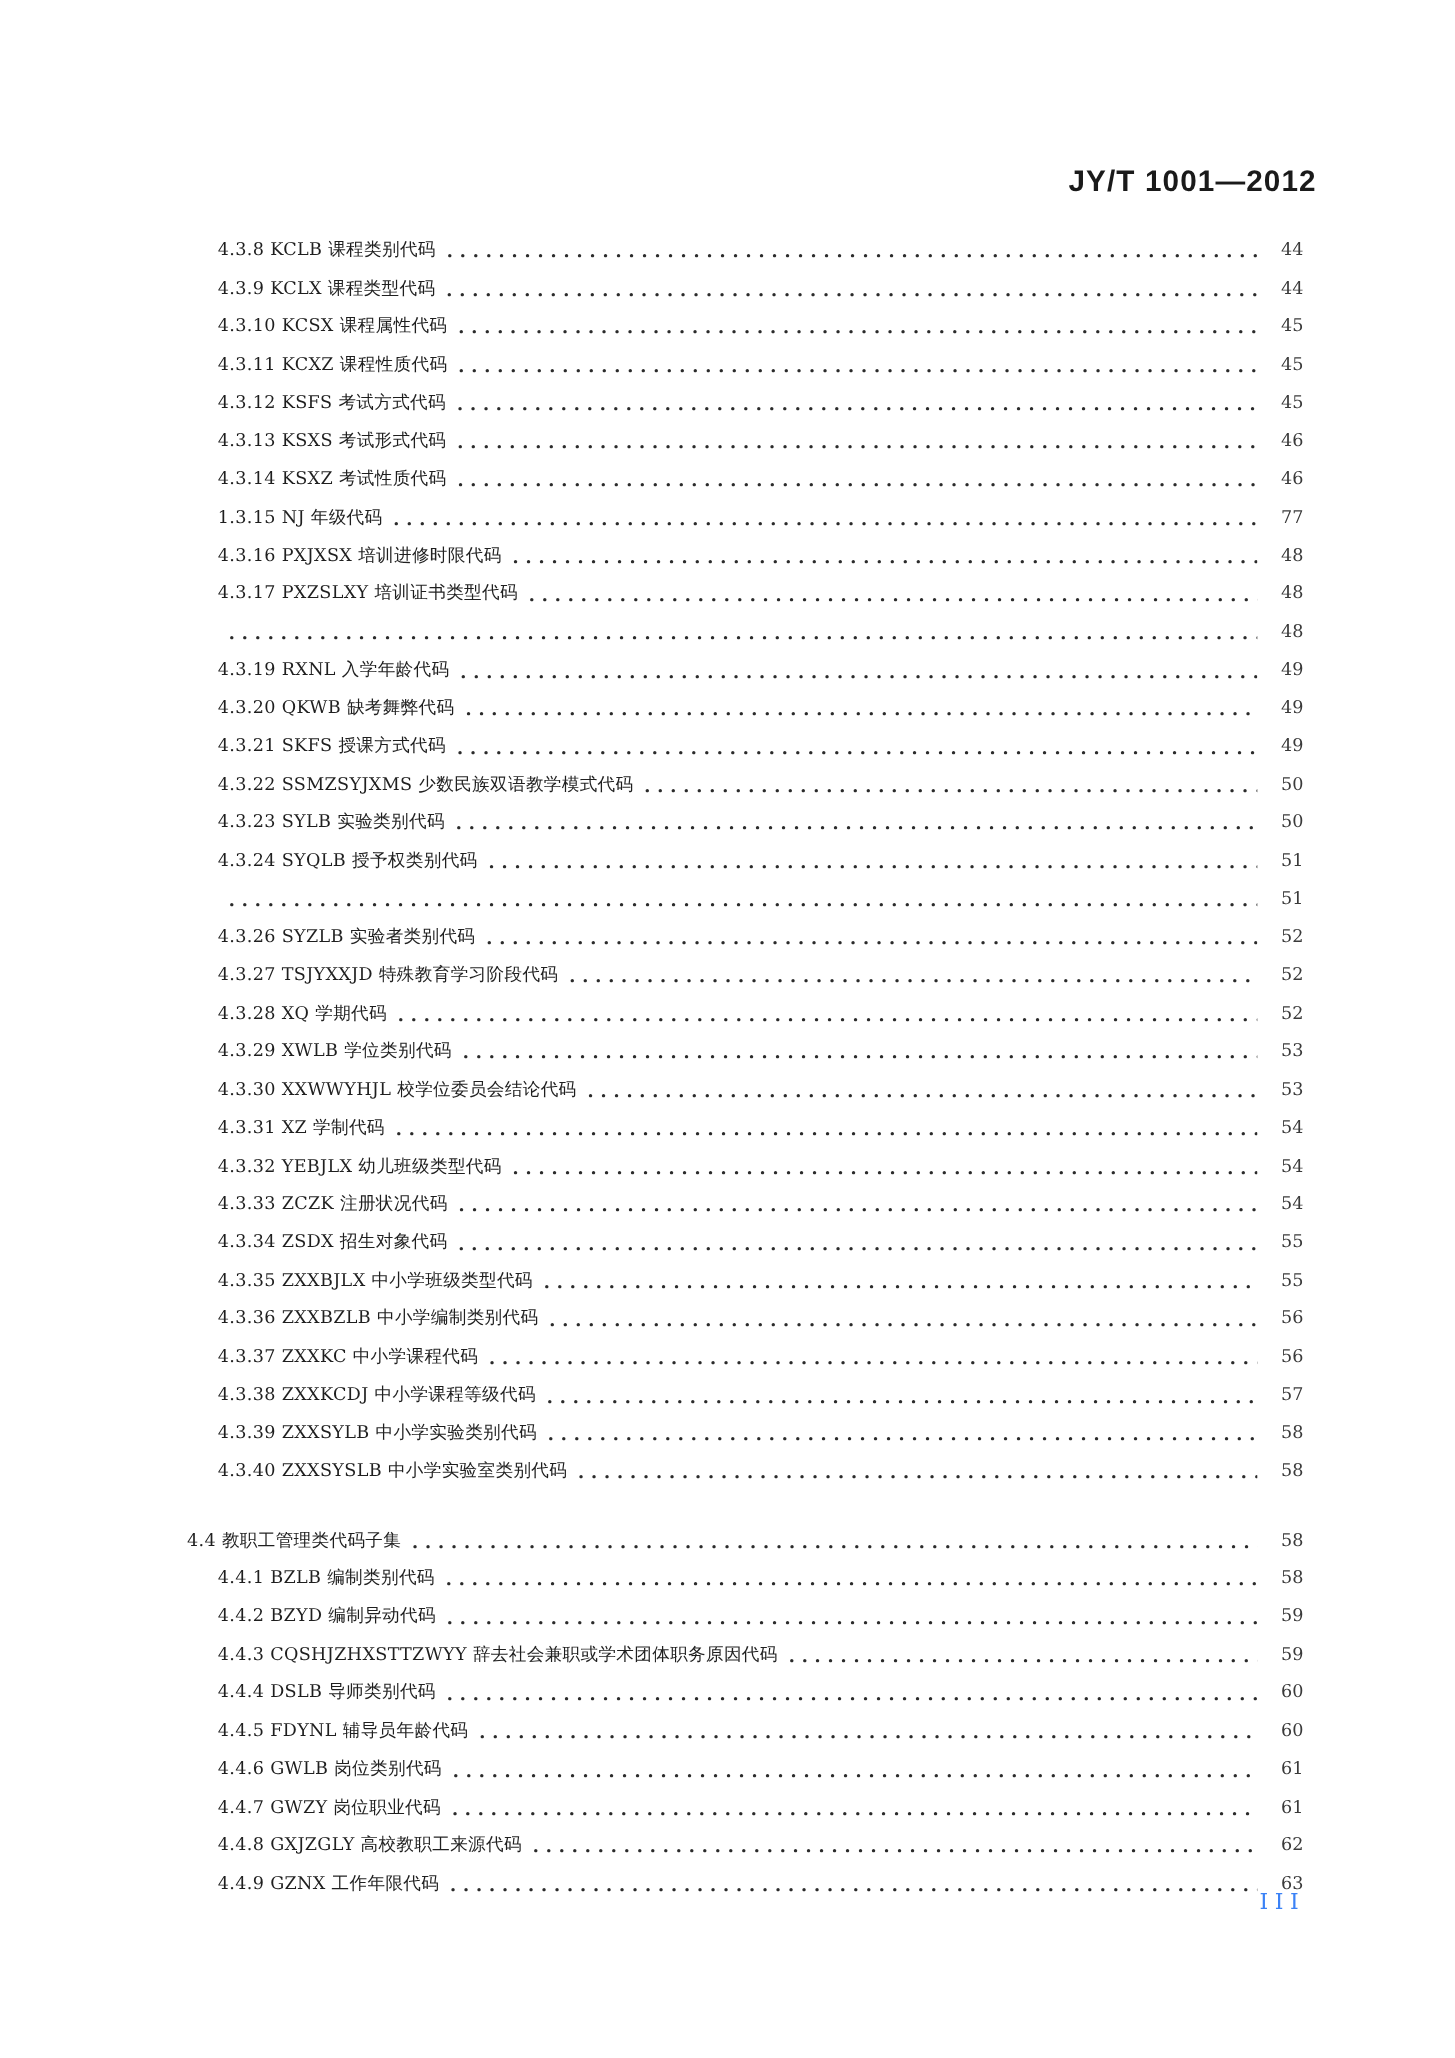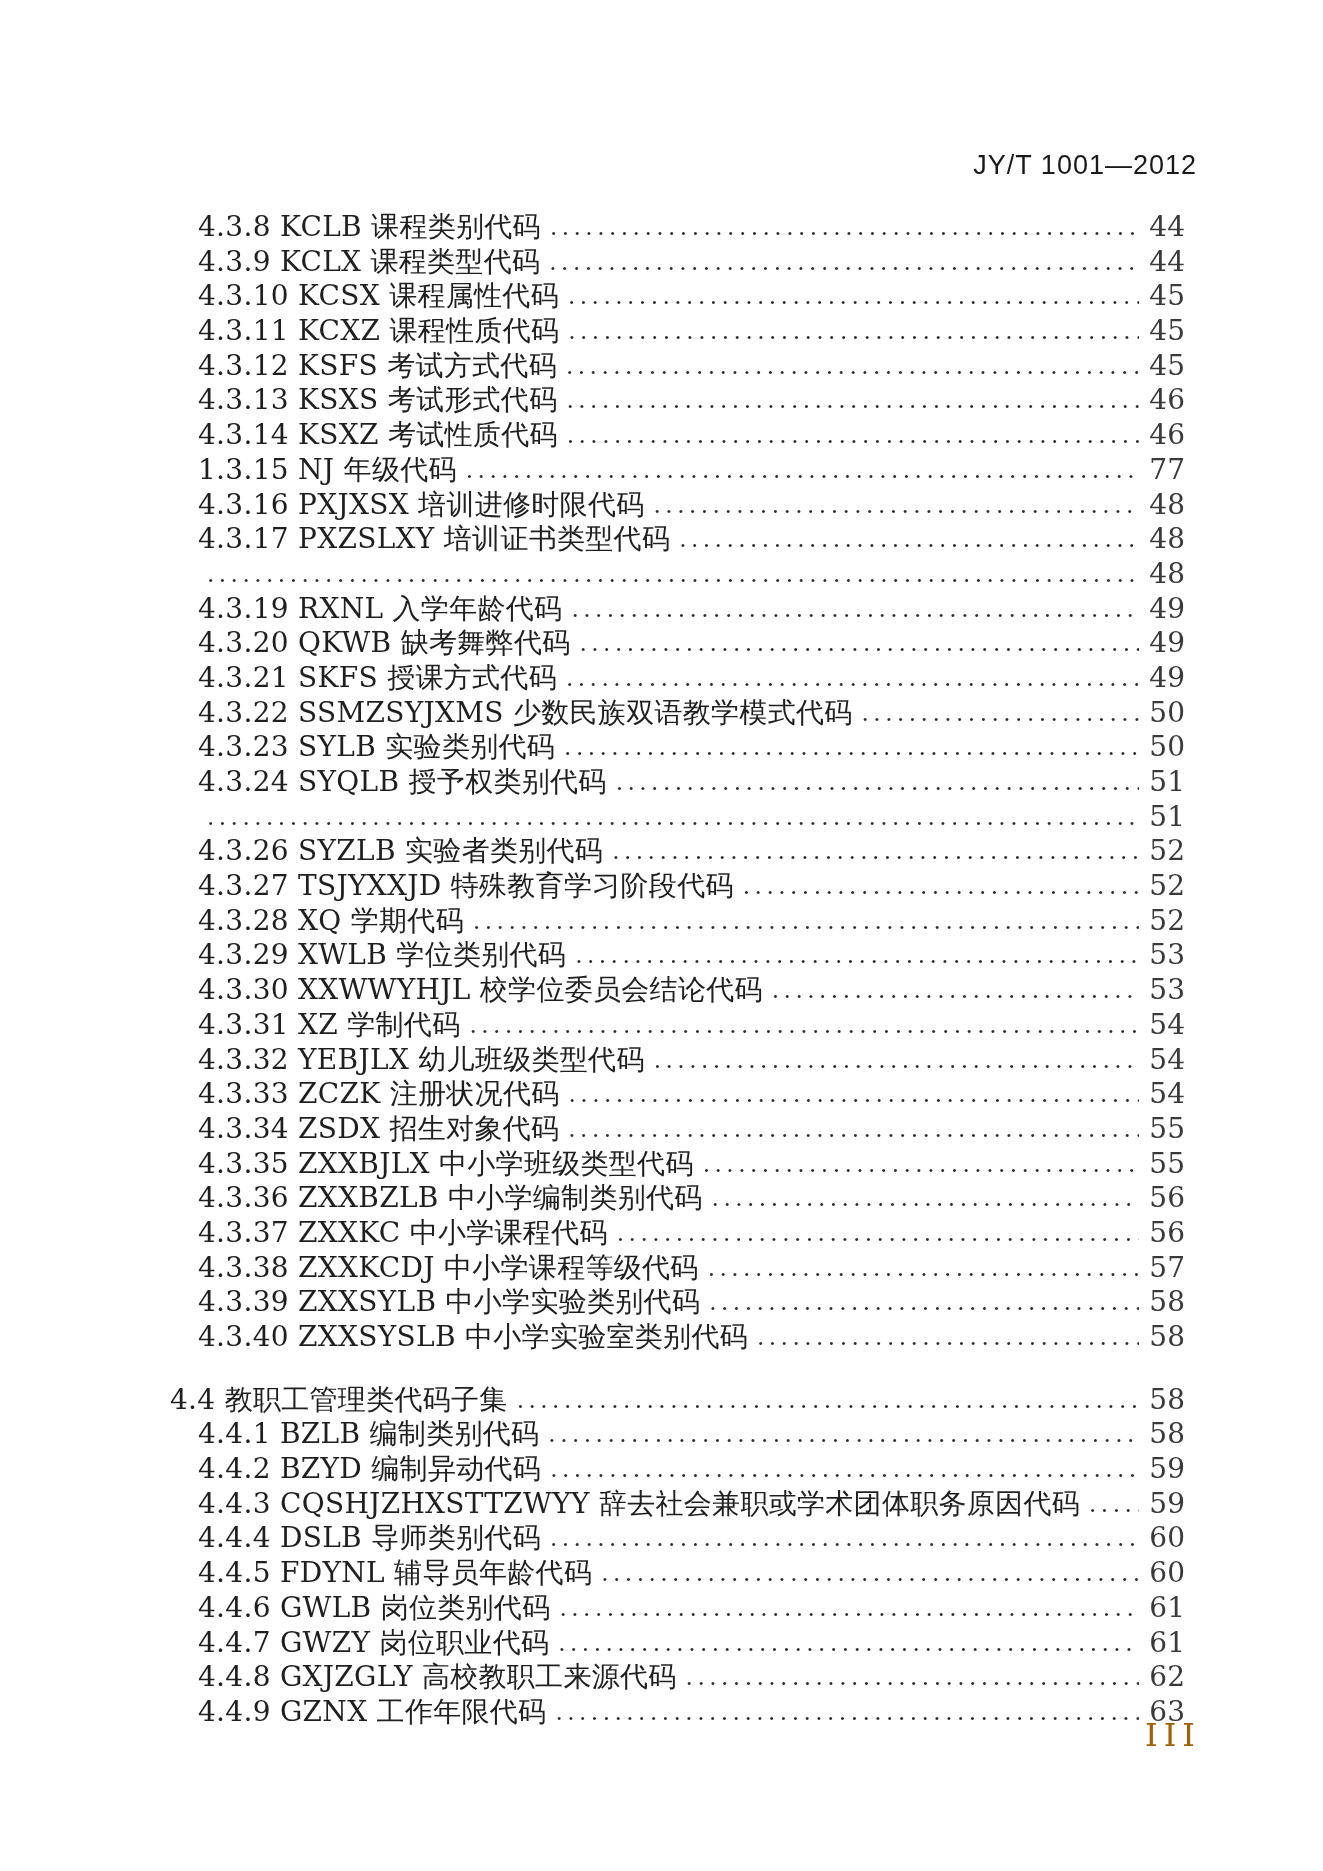--- a/index.html
+++ b/index.html
@@ -11,37 +11,37 @@
     position: relative;
     font-family: "DejaVu Serif", serif;
     color: #1f1f1f;
     overflow: hidden;
   }
   .doc-header {
     position: absolute;
     top: 150px;
     right: 126px;
     font-family: "Liberation Sans", sans-serif;
-    font-weight: 400;
+    font-weight: 700;
     font-size: 27px;
     letter-spacing: 1px;
     color: #1a1a1a;
   }
   .toc {
     position: absolute;
     top: 210px;
     left: 198px;
     right: 138px;
   }
   .toc-row {
     display: flex;
     align-items: center;
     height: 34.7px;
     line-height: 34.7px;
-    font-size: 28px;
+    font-size: 16px;
     white-space: nowrap;
   }
   .toc-row.level-2 { margin-left: -28px; margin-top: 28px; }
   .toc-label { flex: 0 0 auto; letter-spacing: 0.3px; }
   .toc-dots {
     flex: 1 1 auto;
     overflow: hidden;
     margin: 0 10px 0 9px;
     color: #2b2b2b;
     letter-spacing: 4.5px;
@@ -53,23 +53,23 @@
   .toc-page {
     flex: 0 0 auto;
     min-width: 32px;
     text-align: right;
     color: #3a3a3a;
   }
   .doc-footer {
     position: absolute;
     top: 1716px;
     left: 1145px;
-    font-size: 32px;
+    font-size: 20px;
     letter-spacing: 6px;
-    color: #a16207;
+    color: #3b82f6;
   }
 </style>
 </head>
 <body>
 
 <div class="doc-header">JY/T 1001—2012</div>
 
 <div class="toc">
     <div class="toc-row">
     <span class="toc-label">4.3.8 KCLB 课程类别代码</span>

